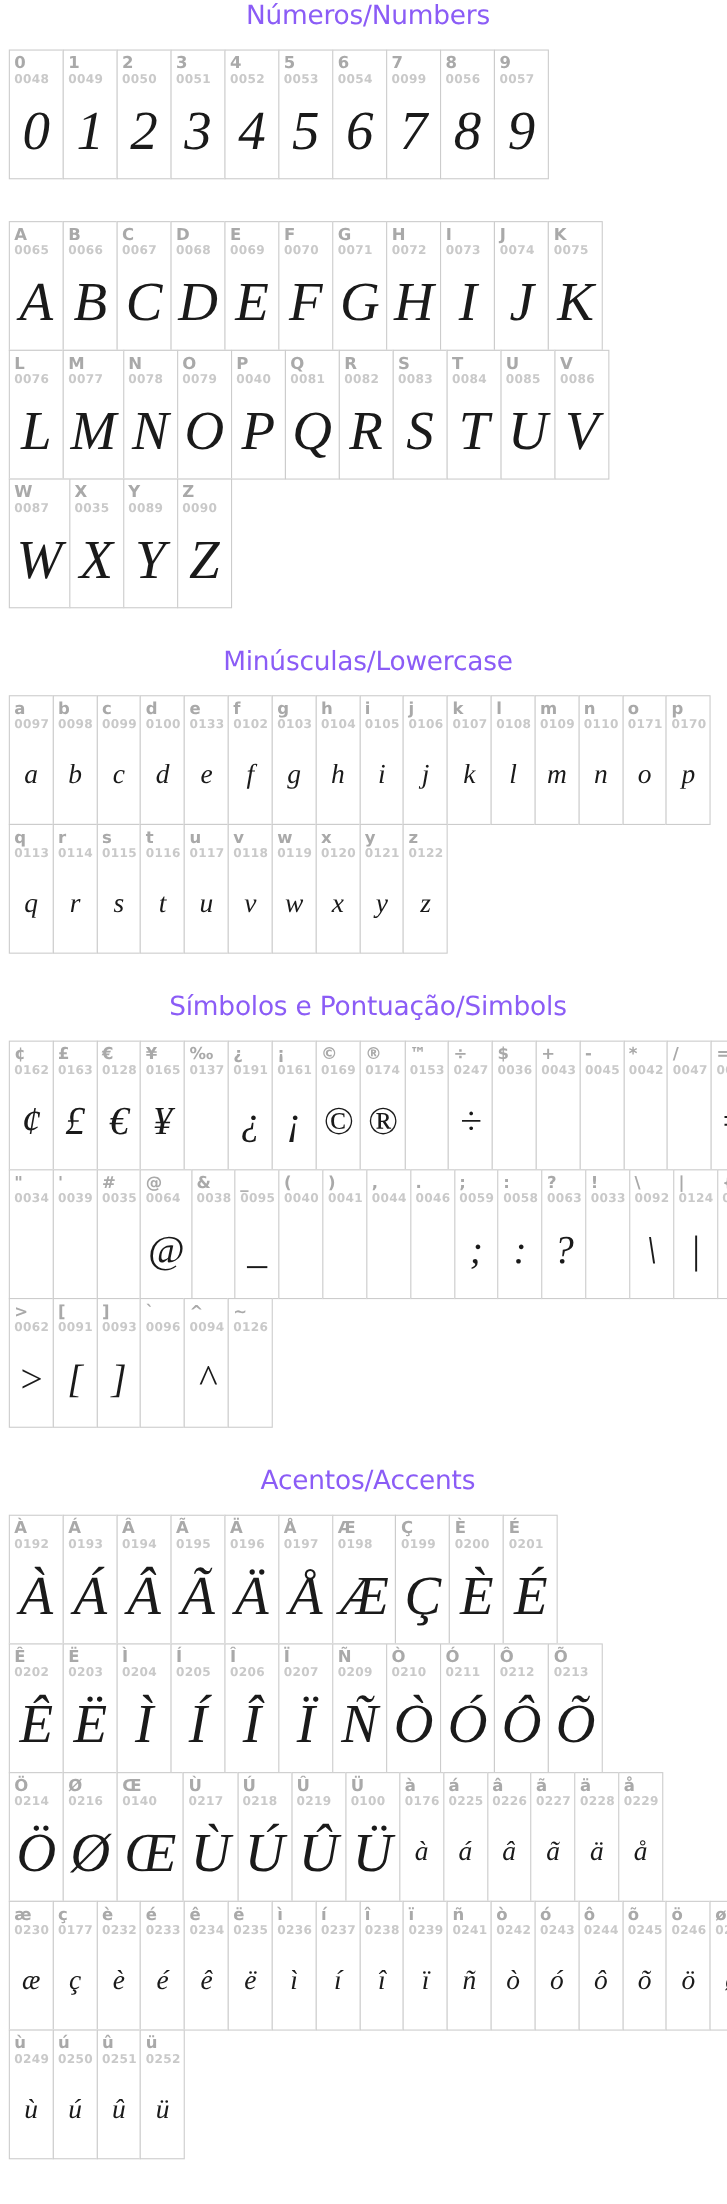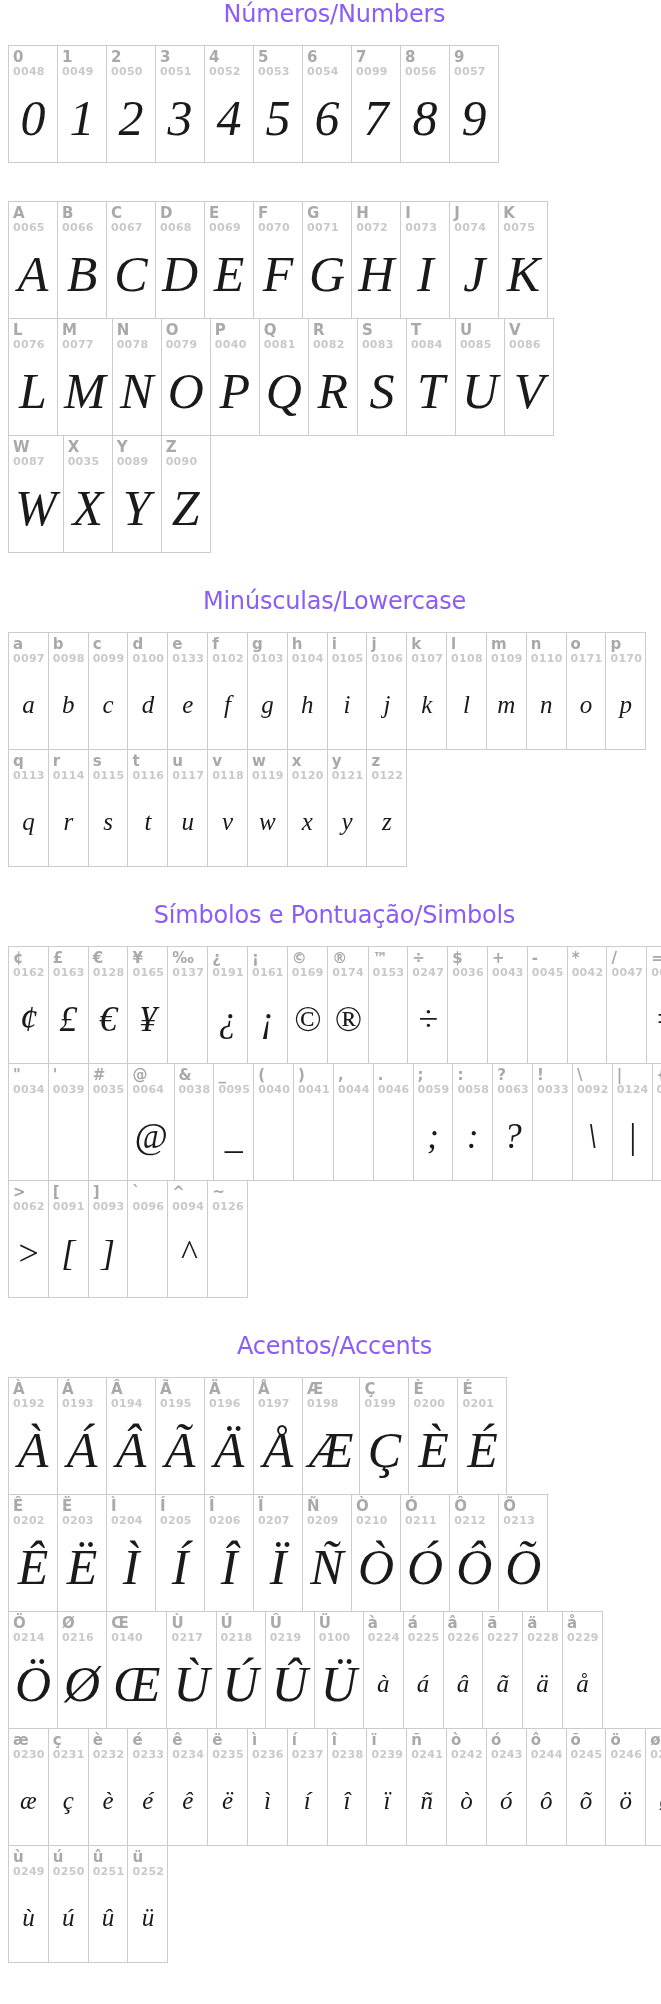--- a/index.html
+++ b/index.html
@@ -1154,21 +1154,21 @@
     <div class="cell-head">
       <div class="cell-ch">Ü</div>
       <div class="cell-code">0100</div>
     </div>
     <div class="cell-glyph g-lg">Ü</div>
   </div>
 
   <div class="cell cell--sm">
     <div class="cell-head">
       <div class="cell-ch">à</div>
-      <div class="cell-code">0224</div>
+      <div class="cell-code">0176</div>
     </div>
     <div class="cell-glyph g-sm">à</div>
   </div>
 
   <div class="cell cell--sm">
     <div class="cell-head">
       <div class="cell-ch">á</div>
       <div class="cell-code">0225</div>
     </div>
     <div class="cell-glyph g-sm">á</div>
@@ -1212,21 +1212,21 @@
     <div class="cell-head">
       <div class="cell-ch">æ</div>
       <div class="cell-code">0230</div>
     </div>
     <div class="cell-glyph g-sm">æ</div>
   </div>
 
   <div class="cell cell--sm">
     <div class="cell-head">
       <div class="cell-ch">ç</div>
-      <div class="cell-code">0231</div>
+      <div class="cell-code">0177</div>
     </div>
     <div class="cell-glyph g-sm">ç</div>
   </div>
 
   <div class="cell cell--sm">
     <div class="cell-head">
       <div class="cell-ch">è</div>
       <div class="cell-code">0232</div>
     </div>
     <div class="cell-glyph g-sm">è</div>

